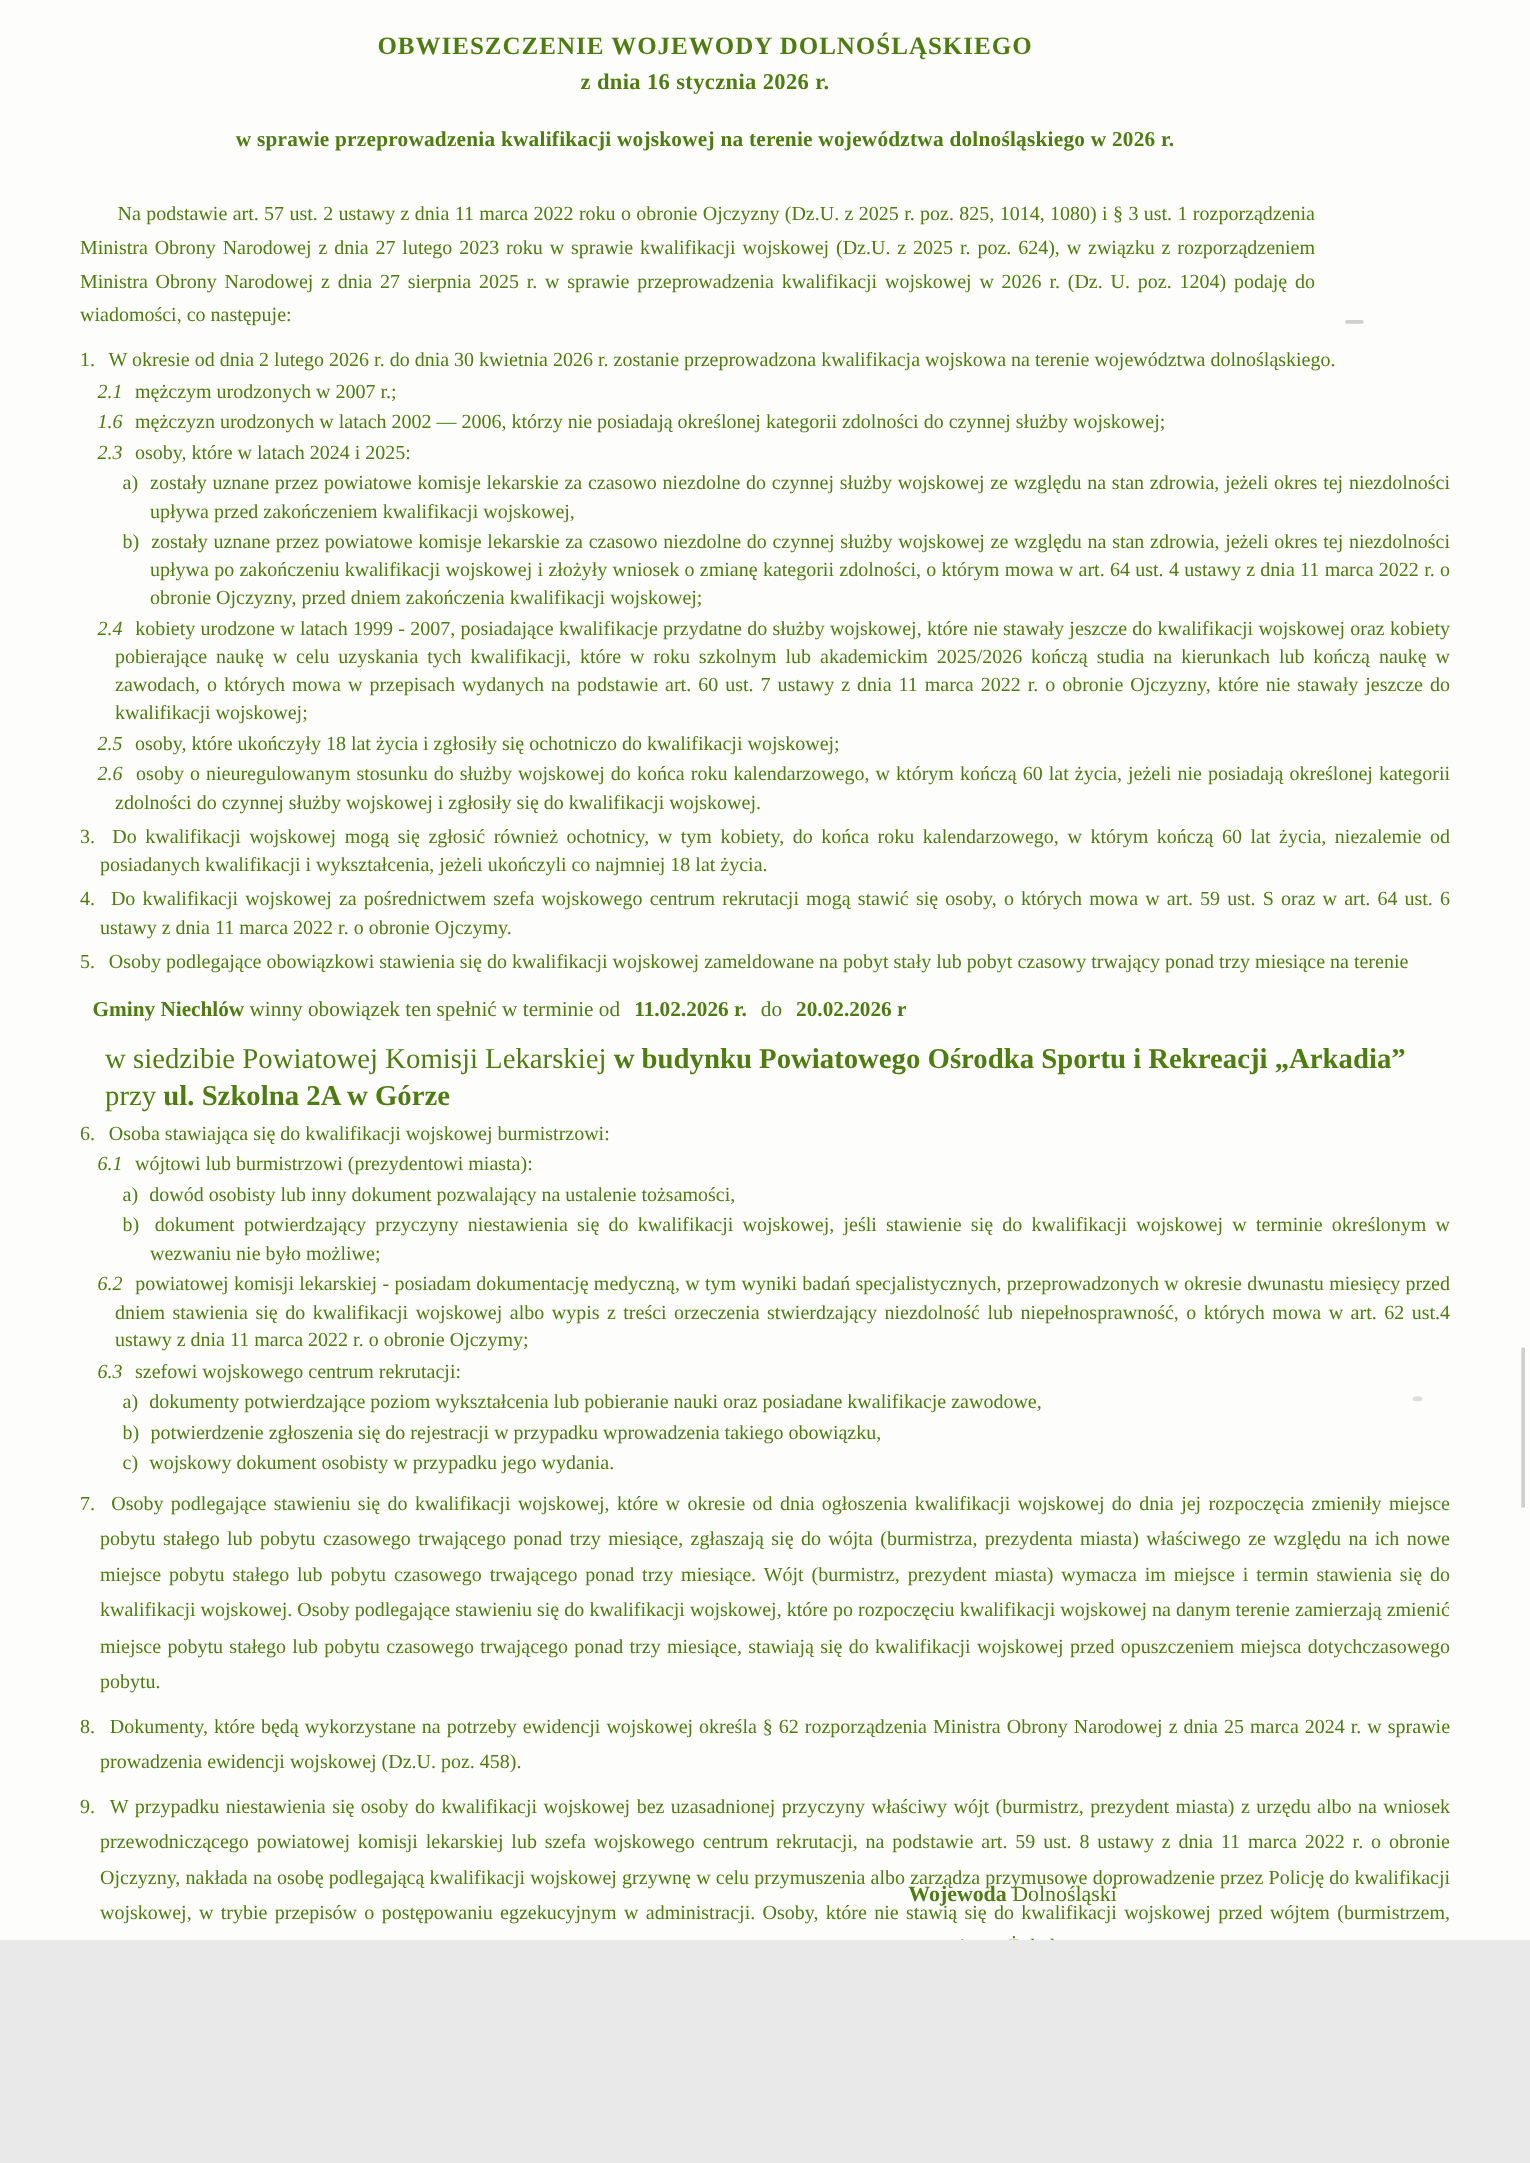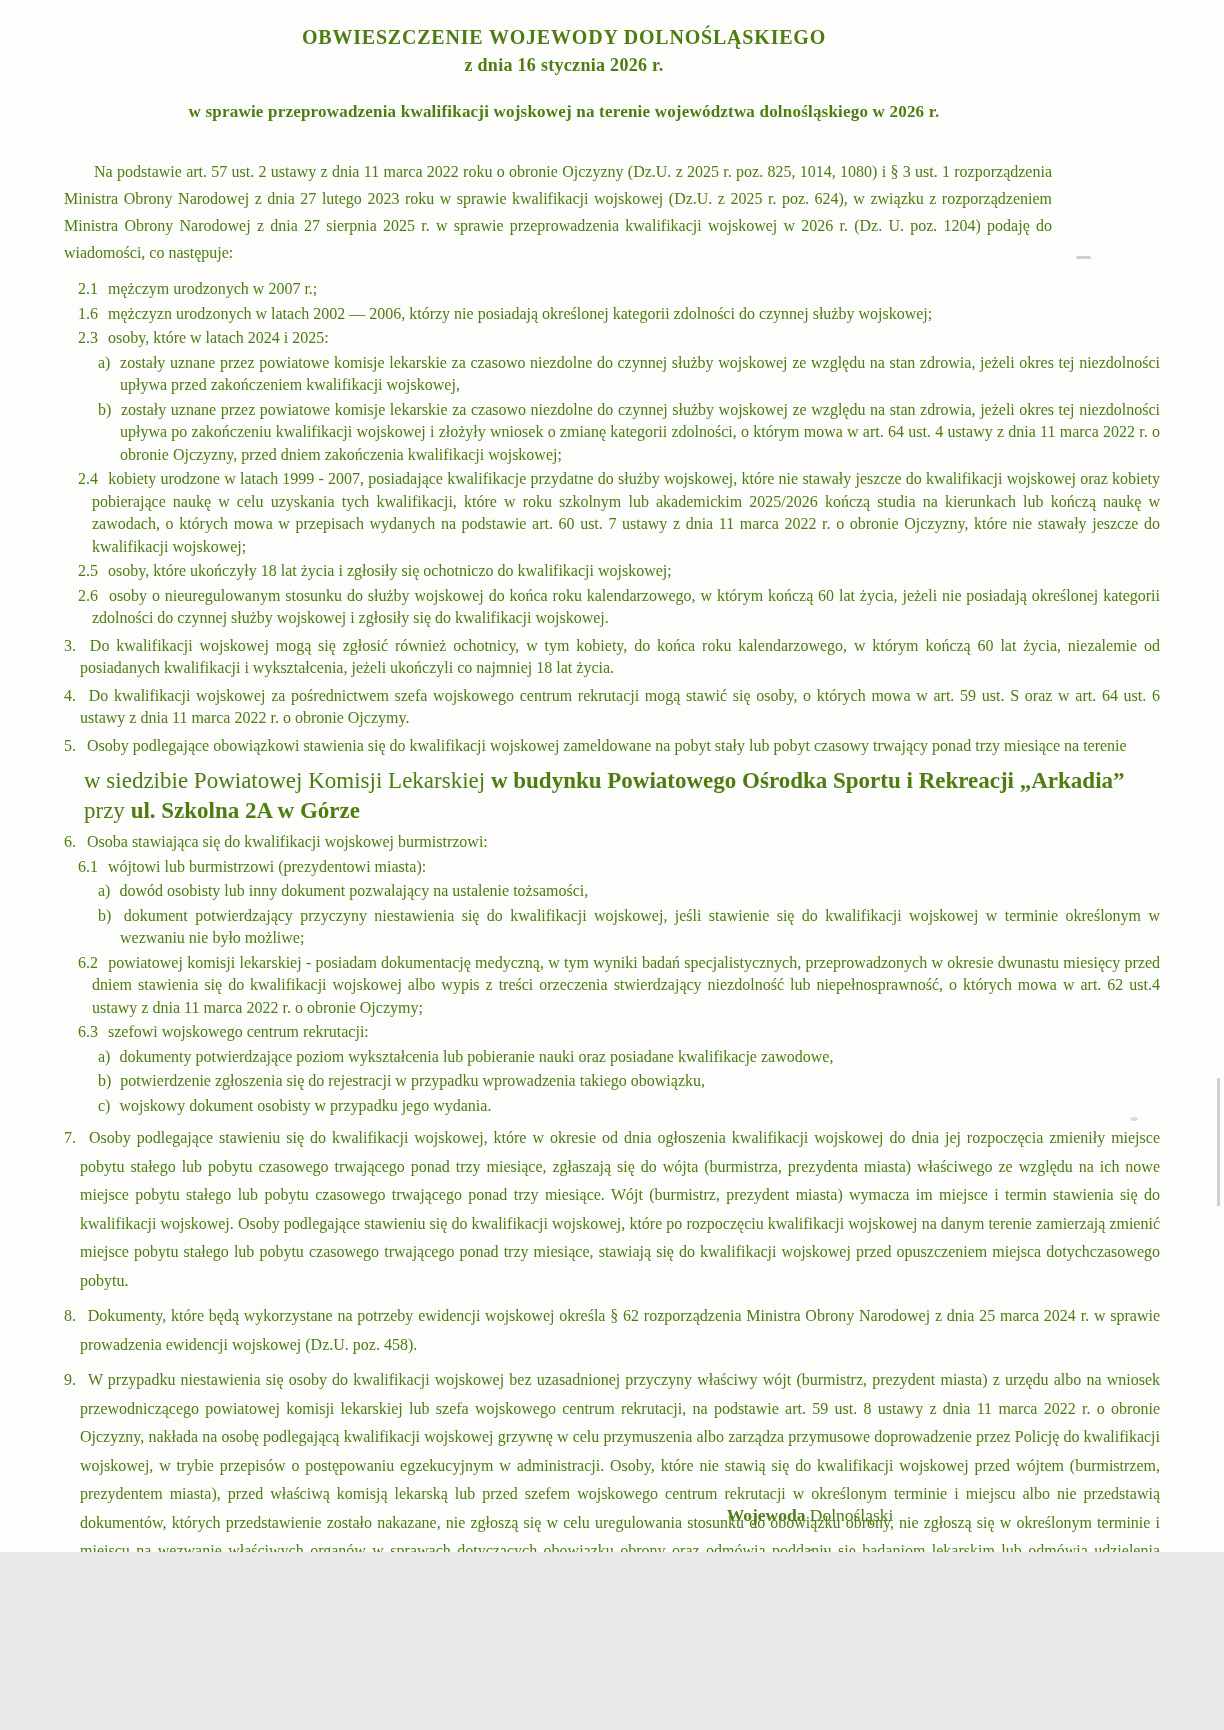--- a/index.html
+++ b/index.html
@@ -25,21 +25,21 @@
   .list{margin-top:12px;}
   .item{
     text-align:justify;font-size:16px;line-height:22.5px;
     padding-left:16px;text-indent:-16px;margin-top:5px;
   }
   .item > .num{padding-right:7px;}
   .sub{
     text-align:justify;font-size:16px;line-height:22.5px;
     margin-left:14px;padding-left:14px;text-indent:-14px;margin-top:2px;
   }
-  .sub > .num{padding-right:6px;}
+  .sub > .num{padding-right:6px;font-style:italic;}
   .letter{
     text-align:justify;font-size:16px;line-height:22.5px;
     margin-left:34px;padding-left:22px;text-indent:-22px;margin-top:2px;
   }
   .letter > .num{padding-right:5px;}
   .loose{line-height:28.5px;margin-top:7px;}
   .b{font-weight:bold;}
   .line-commune{
     margin:11px 0 4px 10px;font-size:17px;line-height:30px;text-indent:0;
   }
@@ -67,20 +67,24 @@
       <div class="title">OBWIESZCZENIE WOJEWODY DOLNOŚLĄSKIEGO</div>
       <div class="date-line">z dnia 16 stycznia 2026 r.</div>
     </div>
 
     <div class="subject">w sprawie przeprowadzenia kwalifikacji wojskowej na terenie województwa dolnośląskiego w 2026 r.</div>
 
     <p class="intro">Na podstawie art. 57 ust. 2 ustawy z dnia 11 marca 2022 roku o obronie Ojczyzny (Dz.U. z 2025 r. poz. 825, 1014, 1080) i § 3 ust. 1 rozporządzenia Ministra Obrony Narodowej z dnia 27 lutego 2023 roku w sprawie kwalifikacji wojskowej (Dz.U. z 2025 r. poz. 624), w związku z rozporządzeniem Ministra Obrony Narodowej z dnia 27 sierpnia 2025 r. w sprawie przeprowadzenia kwalifikacji wojskowej w 2026 r. (Dz. U. poz. 1204) podaję do wiadomości, co następuje:</p>
 
     <div class="list">
 
+      <div class="item">
+        <span class="num">1.</span>
+        <span>W okresie od dnia 2 lutego 2026 r. do dnia 30 kwietnia 2026 r. zostanie przeprowadzona kwalifikacja wojskowa na terenie województwa dolnośląskiego.</span>
+      </div>
 
       <div class="sub">
         <span class="num">2.1</span>
         <span>mężczym urodzonych w 2007 r.;</span>
       </div>
       <div class="sub">
         <span class="num">1.6</span>
         <span>mężczyzn urodzonych w latach 2002 — 2006, którzy nie posiadają określonej kategorii zdolności do czynnej służby wojskowej;</span>
       </div>
       <div class="sub">
@@ -114,20 +118,27 @@
       </div>
 
       <div class="item">
         <span class="num">4.</span>
         <span>Do kwalifikacji wojskowej za pośrednictwem szefa wojskowego centrum rekrutacji mogą stawić się osoby, o których mowa w art. 59 ust. S oraz w art. 64 ust. 6 ustawy z dnia 11 marca 2022 r. o obronie Ojczymy.</span>
       </div>
 
       <div class="item">
         <span class="num">5.</span>
         <span>Osoby podlegające obowiązkowi stawienia się do kwalifikacji wojskowej zameldowane na pobyt stały lub pobyt czasowy trwający ponad trzy miesiące na terenie</span>
+      </div>
+      <div class="line-commune">
+        <span class="b">Gminy Niechlów</span>
+        <span>winny obowiązek ten spełnić w terminie od</span>
+        <span class="b gap">11.02.2026 r.</span>
+        <span>do</span>
+        <span class="b gap">20.02.2026 r</span>
       </div>
       <div class="line-venue">
         <span>w siedzibie Powiatowej Komisji Lekarskiej</span>
         <span class="b">w budynku Powiatowego Ośrodka Sportu i Rekreacji „Arkadia”</span>
         <span>przy</span>
         <span class="b">ul. Szkolna 2A w Górze</span>
       </div>
 
       <div class="item">
         <span class="num">6.</span>

